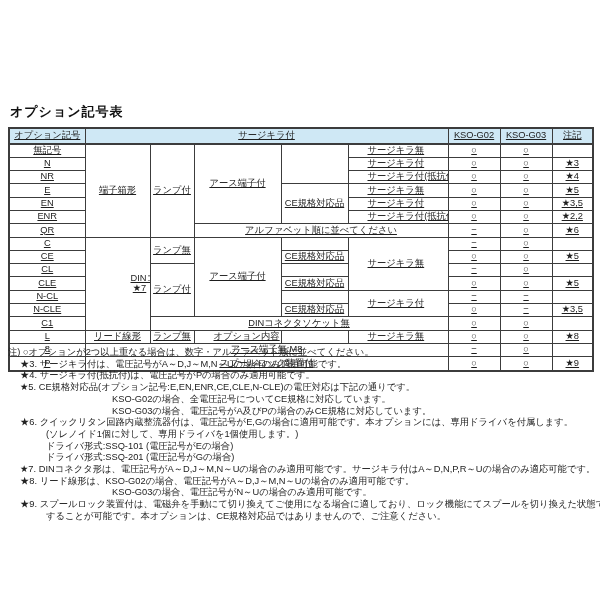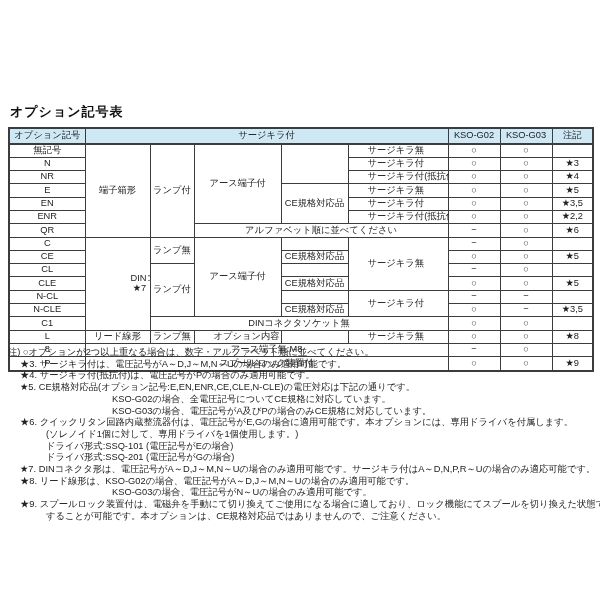--- a/index.html
+++ b/index.html
@@ -1,20 +1,20 @@
 <!DOCTYPE html>
 <html><head>
 <meta charset="utf-8">
 <style>
   html,body{margin:0;padding:0;background:#fff;}
   body{width:600px;height:600px;font-family:"Liberation Sans",sans-serif;color:#1e1e1e;}
   .page{position:relative;width:600px;height:600px;background:#fff;overflow:hidden;}
   .title{position:absolute;left:10px;top:103px;margin:0;font-size:13px;font-weight:bold;color:#111;letter-spacing:1px;}
   table.opt{position:absolute;left:8px;top:127px;width:584px;border-collapse:collapse;table-layout:fixed;
-            border:2px solid #3c3c3c;}
+            border:2px solid #3c3c3c;text-decoration:underline;}
   .opt th,.opt td{border:1px solid #3c3c3c;font-size:9.3px;font-weight:normal;color:#222;
             text-align:center;vertical-align:middle;padding:0 1px;height:12.3px;line-height:1.05;
             overflow:hidden;white-space:nowrap;}
   .opt thead th{background:#cfe8f5;height:13.5px;border-bottom:2px solid #3c3c3c;}
   .opt td.lft{text-align:left;padding-left:19px;}
   .opt td .stack span{display:block;margin-left:44px;}
   .notes{position:absolute;left:8px;top:347px;font-size:9.3px;color:#222;line-height:11.7px;white-space:nowrap;}
   .notes .n1{padding-left:12px;}
   .notes .n2{padding-left:38px;}
   .notes .n3{padding-left:104px;}

